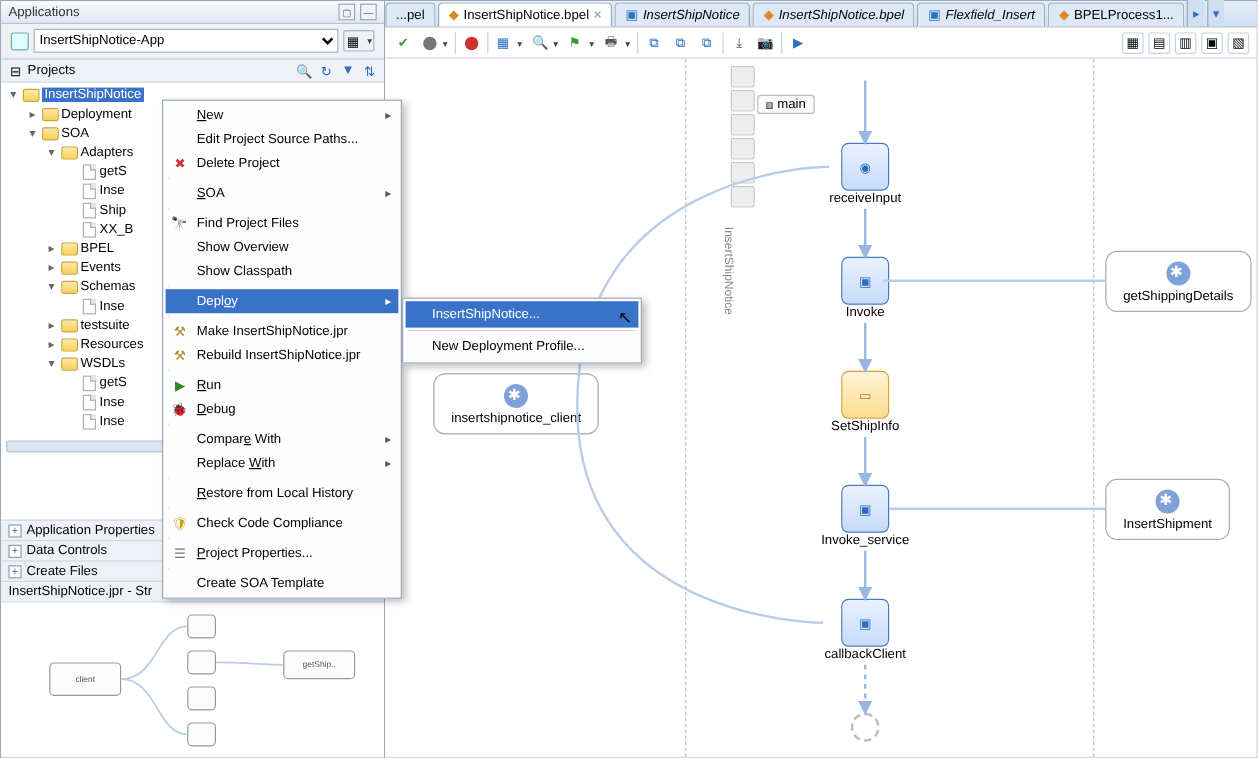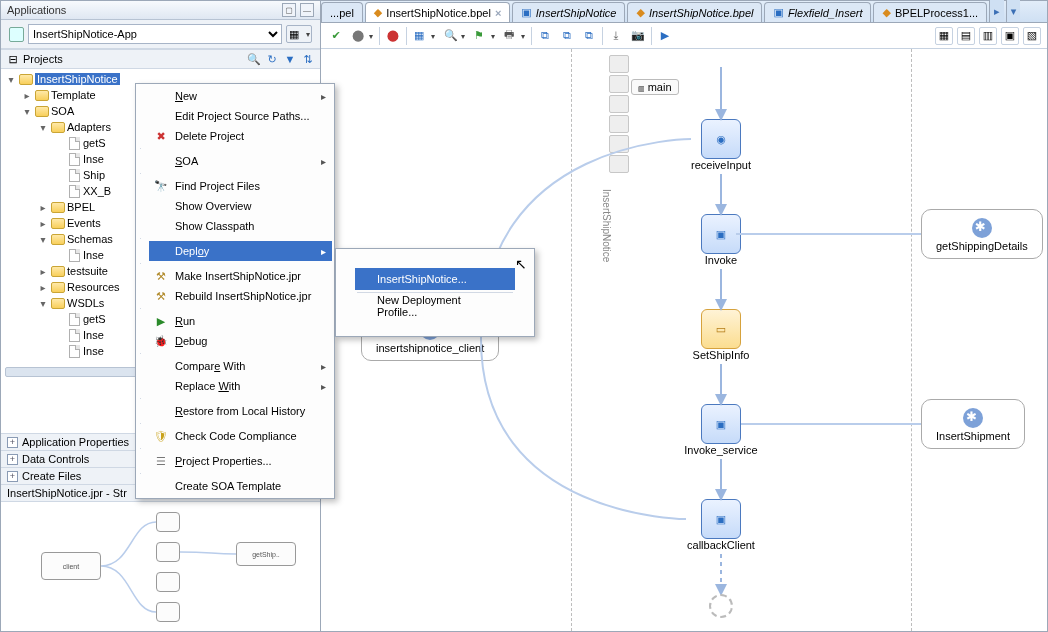--- a/index.html
+++ b/index.html
@@ -59,28 +59,28 @@
 .nodebox{width:40px;height:40px;border:1px solid #4b79bf;background:linear-gradient(#eaf2ff,#c6dbf9);border-radius:6px;display:flex;align-items:center;justify-content:center;margin:0 auto;}
 .nodebox.orange{border-color:#d6a23d;background:linear-gradient(#fff3d6,#fbdd90);}
 .bigbox{border:1px solid #aaa;border-radius:10px;background:#fff;padding:8px 14px 6px 14px;text-align:center;}
 .gear{width:20px;height:20px;border-radius:50%;background:#7da1d8;display:inline-block;position:relative;}
 .gear::before{content:"✱";color:#fff;position:absolute;left:3px;top:1px;font-size:13px;}
 .palette{position:absolute;left:288px;top:6px;width:22px;display:flex;flex-direction:column;gap:2px;}
 .pal{width:20px;height:18px;border:1px solid #c7c7c7;border-radius:2px;background:#eee;}
 .vlabel{position:absolute;left:280px;top:140px;writing-mode:vertical-rl;font-size:10px;color:#888;}
 
 .ctx{position:absolute;top:83px;left:135px;width:200px;background:#fdfdfd;border:1px solid #9ca8b8;box-shadow:3px 3px 6px rgba(0,0,0,.25);z-index:20;padding:2px;}
-.ctx .row{display:flex;align-items:center;gap:6px;padding:3px 6px 3px 4px;height:20px;margin-left:11px;}
+.ctx .row{display:flex;align-items:center;gap:6px;padding:3px 6px 3px 4px;height:20px;}
 .ctx .row .ic{width:16px;height:16px;display:flex;align-items:center;justify-content:center;}
 .ctx .row .lbl{flex:1;}
 .ctx .row .sm{font-size:10px;color:#555;}
 .ctx .row.hl{background:#3a72c8;color:#fff;}
 .ctx .sep{height:1px;background:#d2d9e4;margin:2px 2px;}
 u.mn{text-decoration:underline;}
-.submenu{position:absolute;top:248px;left:335px;width:200px;background:#fdfdfd;border:1px solid #9ca8b8;box-shadow:3px 3px 6px rgba(0,0,0,.25);z-index:21;padding:19px;}
+.submenu{position:absolute;top:248px;left:335px;width:200px;background:#fdfdfd;border:1px solid #9ca8b8;box-shadow:3px 3px 6px rgba(0,0,0,.25);z-index:21;padding:2px;}
 .submenu .row{display:flex;align-items:center;padding:4px 22px;height:22px;}
 .submenu .row.hl{background:#3a72c8;color:#fff;}
 .cursor{position:absolute;top:256px;left:515px;z-index:30;font-size:14px;color:#000;pointer-events:none;}
 svg.edge{position:absolute;overflow:visible;}
 </style>
 </head>
 <body>
 
 <div class="root">
 
@@ -114,21 +114,21 @@
           <span class="fico">
             <span class="folder"></span>
           </span>
           <span class="selrow">InsertShipNotice</span>
         </div>
       <div class="tn lvl1">
           <span class="twist">▸</span>
           <span class="fico">
             <span class="folder"></span>
           </span>
-          <span>Template</span>
+          <span>Deployment</span>
         </div>
       <div class="tn lvl1">
           <span class="twist">▾</span>
           <span class="fico">
             <span class="folder"></span>
           </span>
           <span>SOA</span>
         </div>
       <div class="tn lvl2">
           <span class="twist">▾</span>

